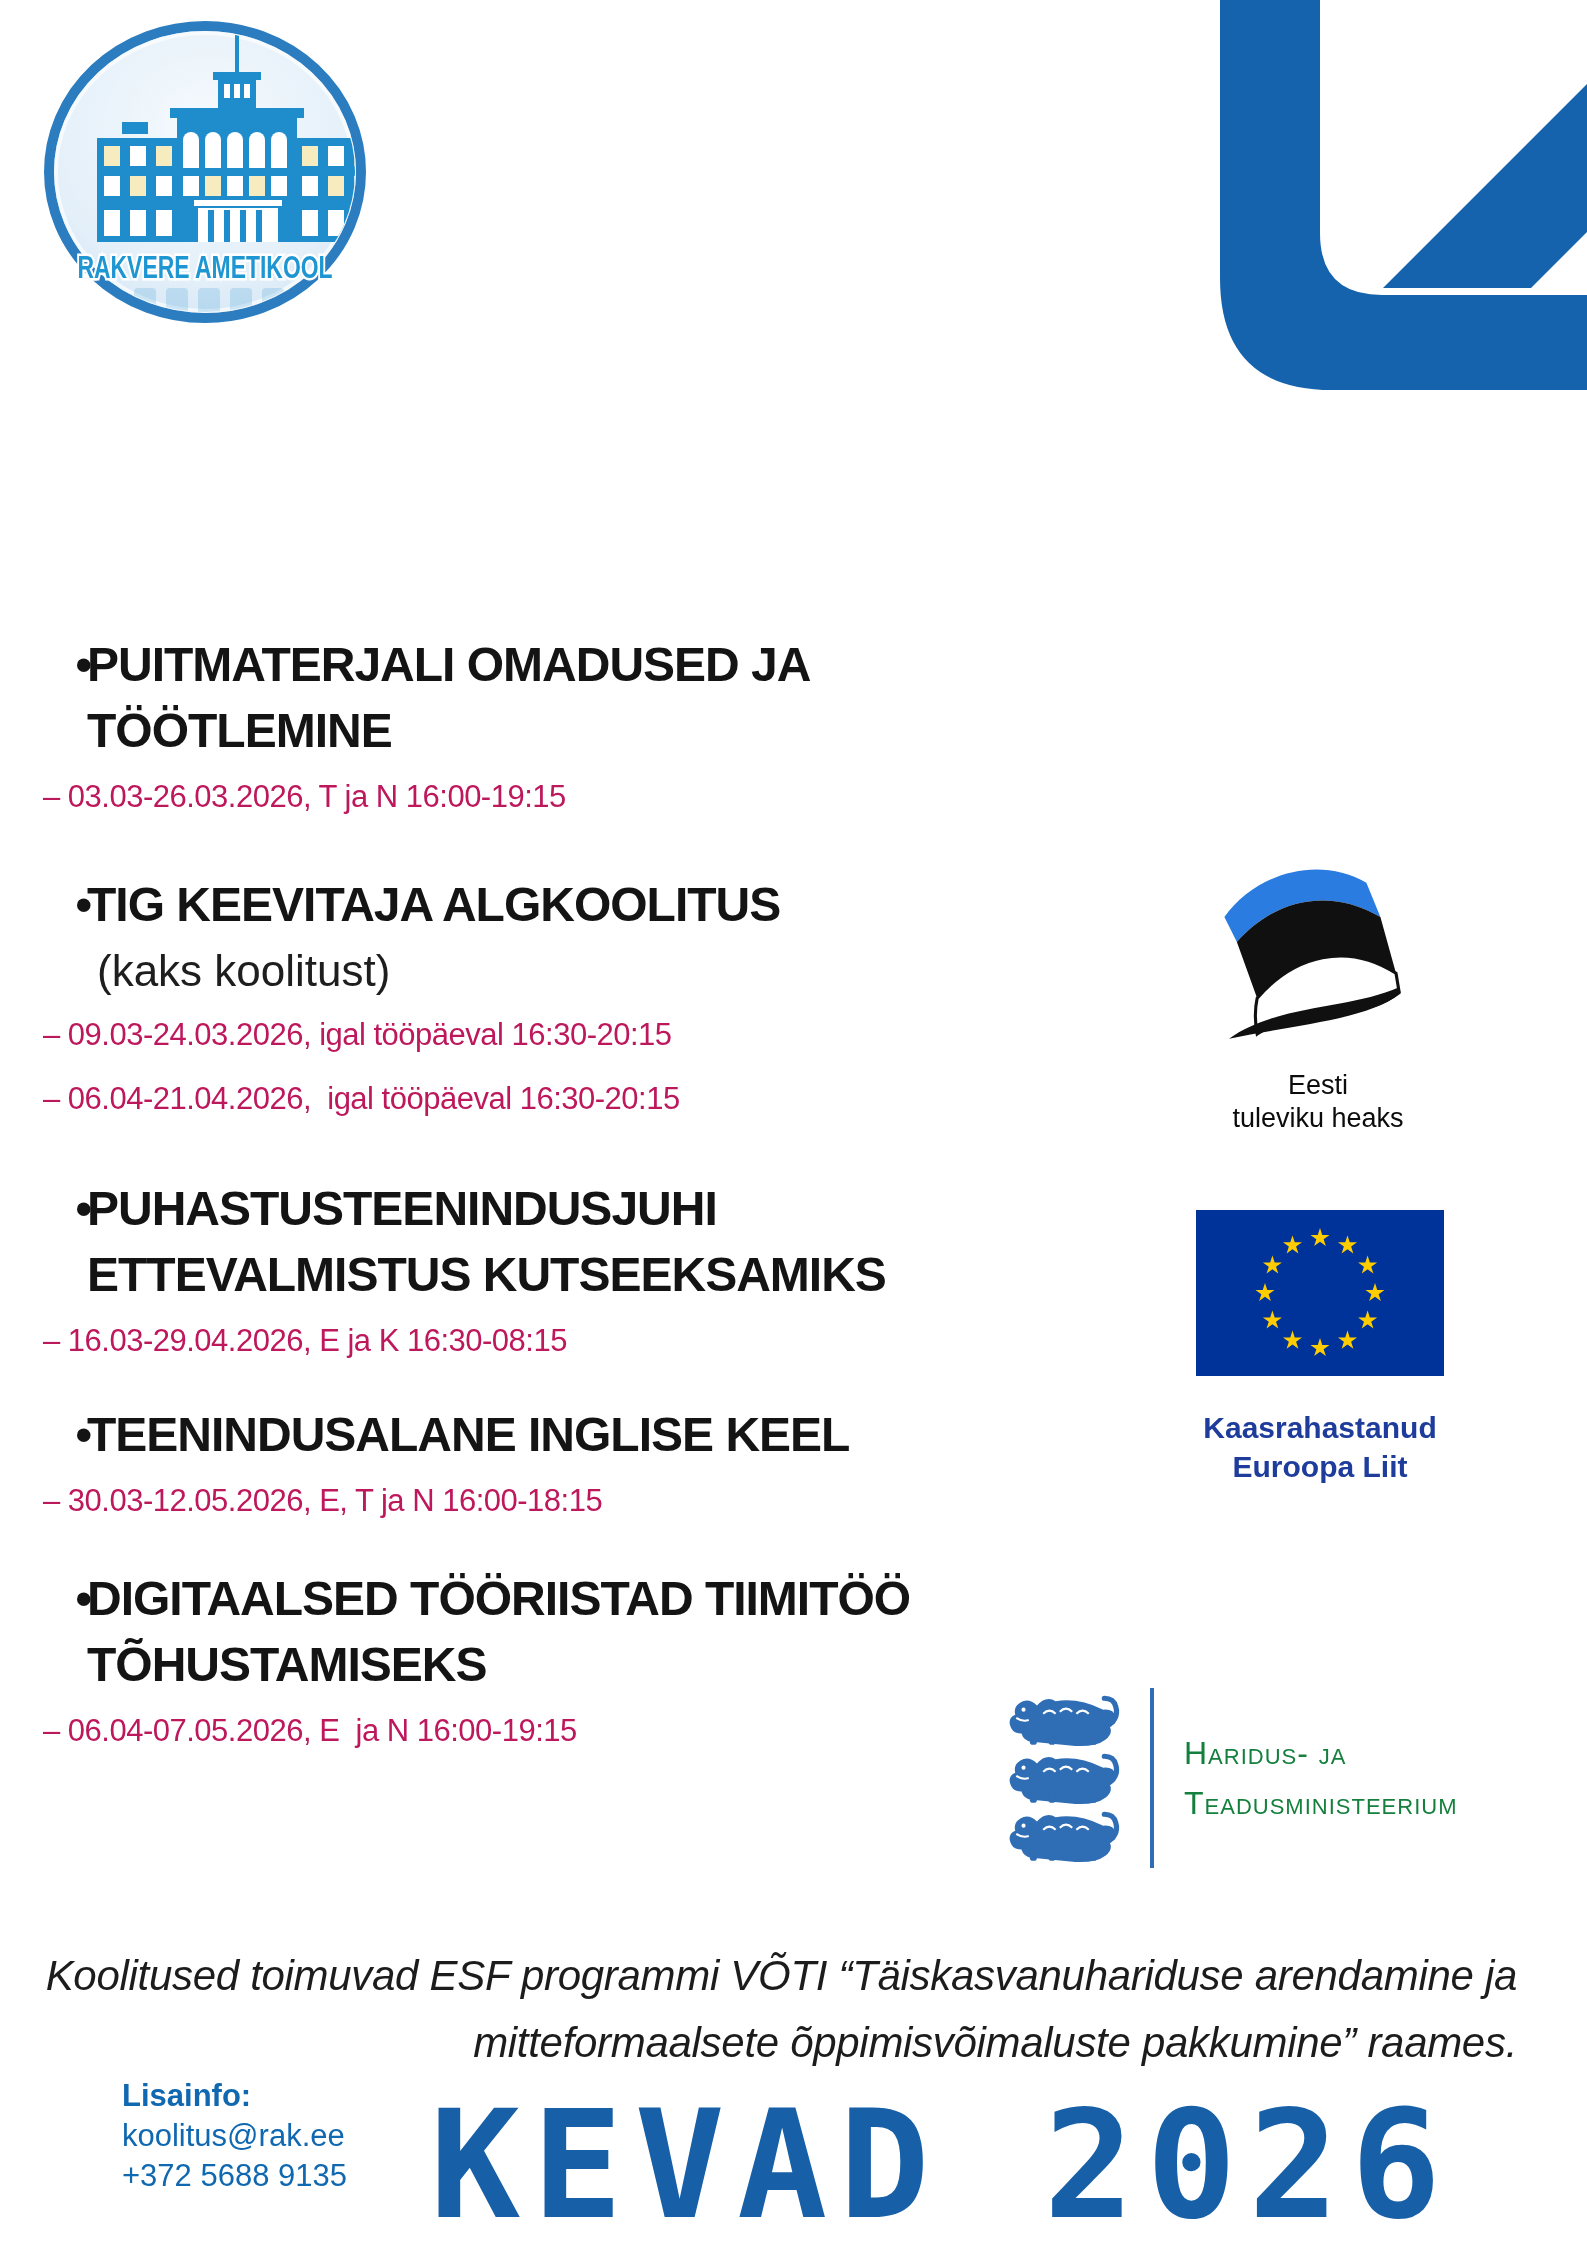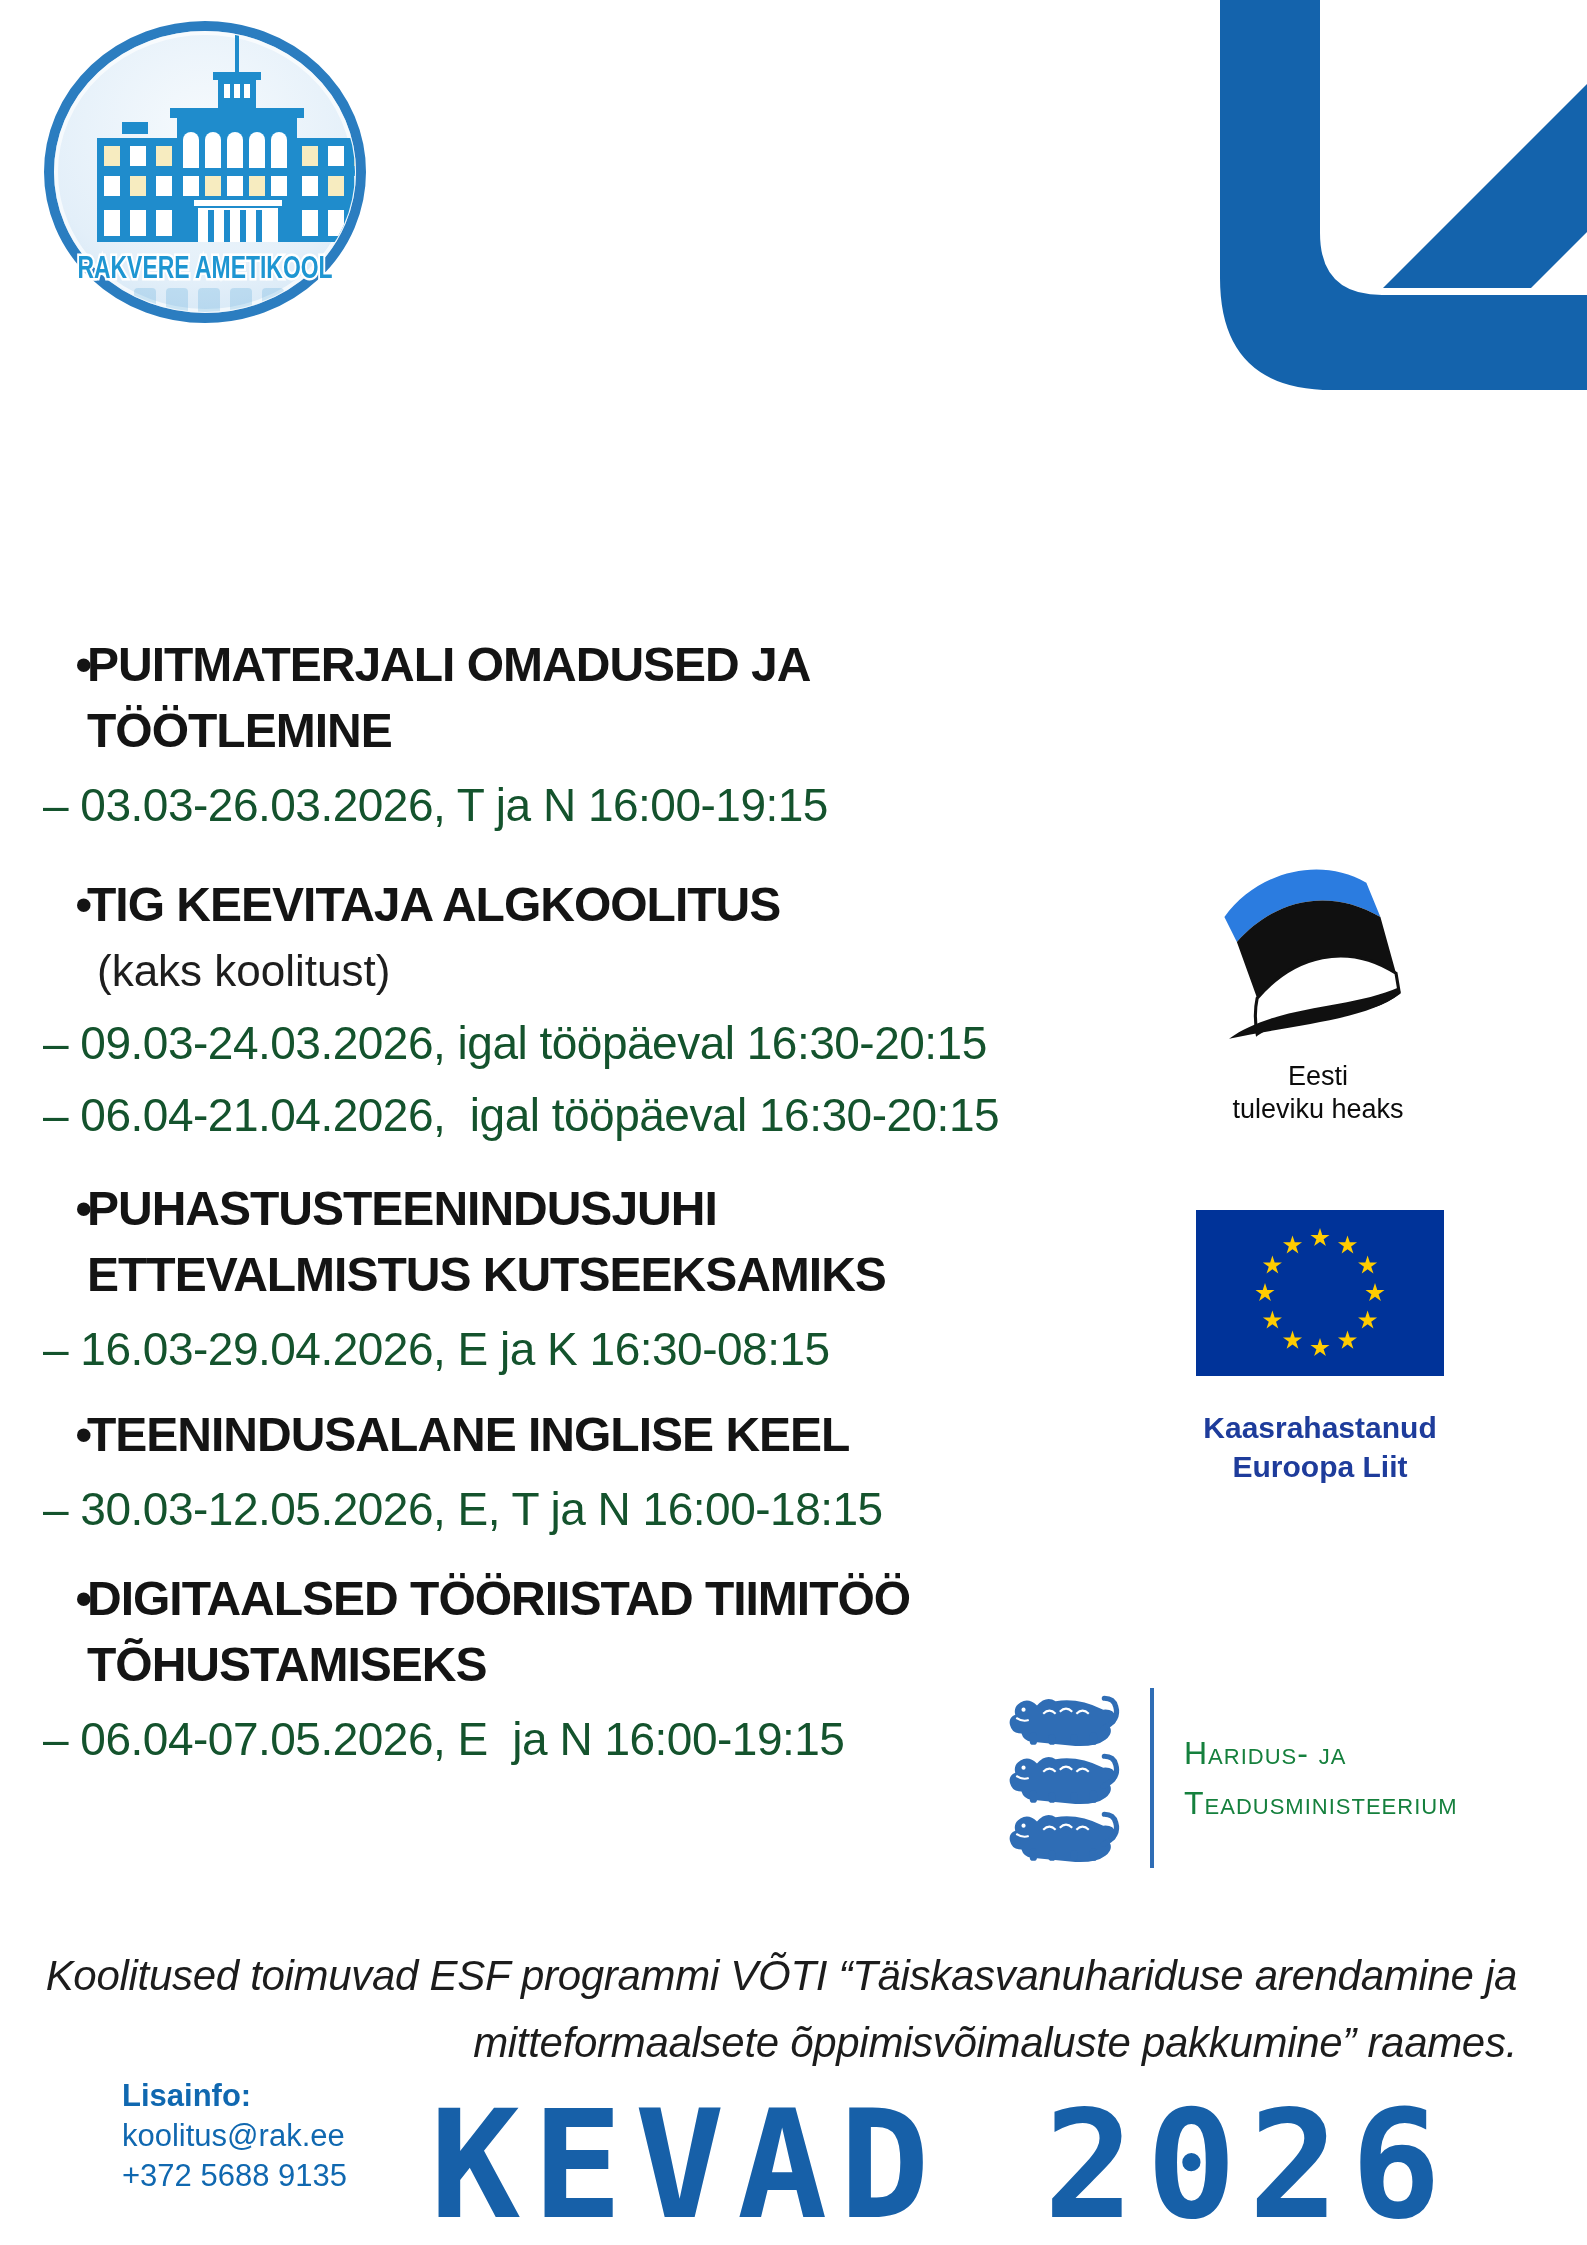--- a/index.html
+++ b/index.html
@@ -23,26 +23,26 @@
     font-size:100px; line-height:106px; letter-spacing:-4px;
     color:#161616; white-space:nowrap;
   }
 
   
   .course { position:absolute; left:43px; width:1100px; }
   .c-head { display:flex; }
   .dot { width:44px; font-size:50px; line-height:66px; color:#141414; padding-left:32px; }
   .c-title { font-weight:bold; font-size:48px; line-height:66px; letter-spacing:-1px; color:#141414; white-space:nowrap; }
   .c-sub { font-size:44px; line-height:62px; color:#1e1e1e; margin-left:54px; margin-top:2px; }
-  .c-date { font-size:46px; line-height:62px; color:#14532d; letter-spacing:-0.5px; margin-top:10px; white-space:pre; }
+  .c-date { font-size:31px; line-height:62px; color:#be185d; letter-spacing:-0.5px; margin-top:2px; white-space:pre; }
 
   
   .est-block { position:absolute; left:1160px; top:850px; width:316px; text-align:center; }
   .est-block svg { display:block; margin:0 auto; }
-  .est-caption { font-size:27px; line-height:33px; color:#0c0c0c; margin-top:15px; }
+  .est-caption { font-size:27px; line-height:33px; color:#0c0c0c; margin-top:24px; }
 
   .eu-block { position:absolute; left:1172px; top:1210px; width:296px; text-align:center; }
   .eu-block svg { display:block; margin:0 auto; }
   .eu-caption { margin-top:32px; font-weight:bold; font-size:30px; line-height:39px; color:#1e3c9b; }
 
   .min-block { position:absolute; left:1008px; top:1688px; display:flex; align-items:center; }
   .min-divider { width:4px; height:180px; background:#2f6db5; margin-left:26px; margin-right:30px; }
   .min-caption { font-variant:small-caps; font-weight:400; font-size:32px; line-height:50px; color:#15803d; letter-spacing:1px; white-space:nowrap; }
 
   

